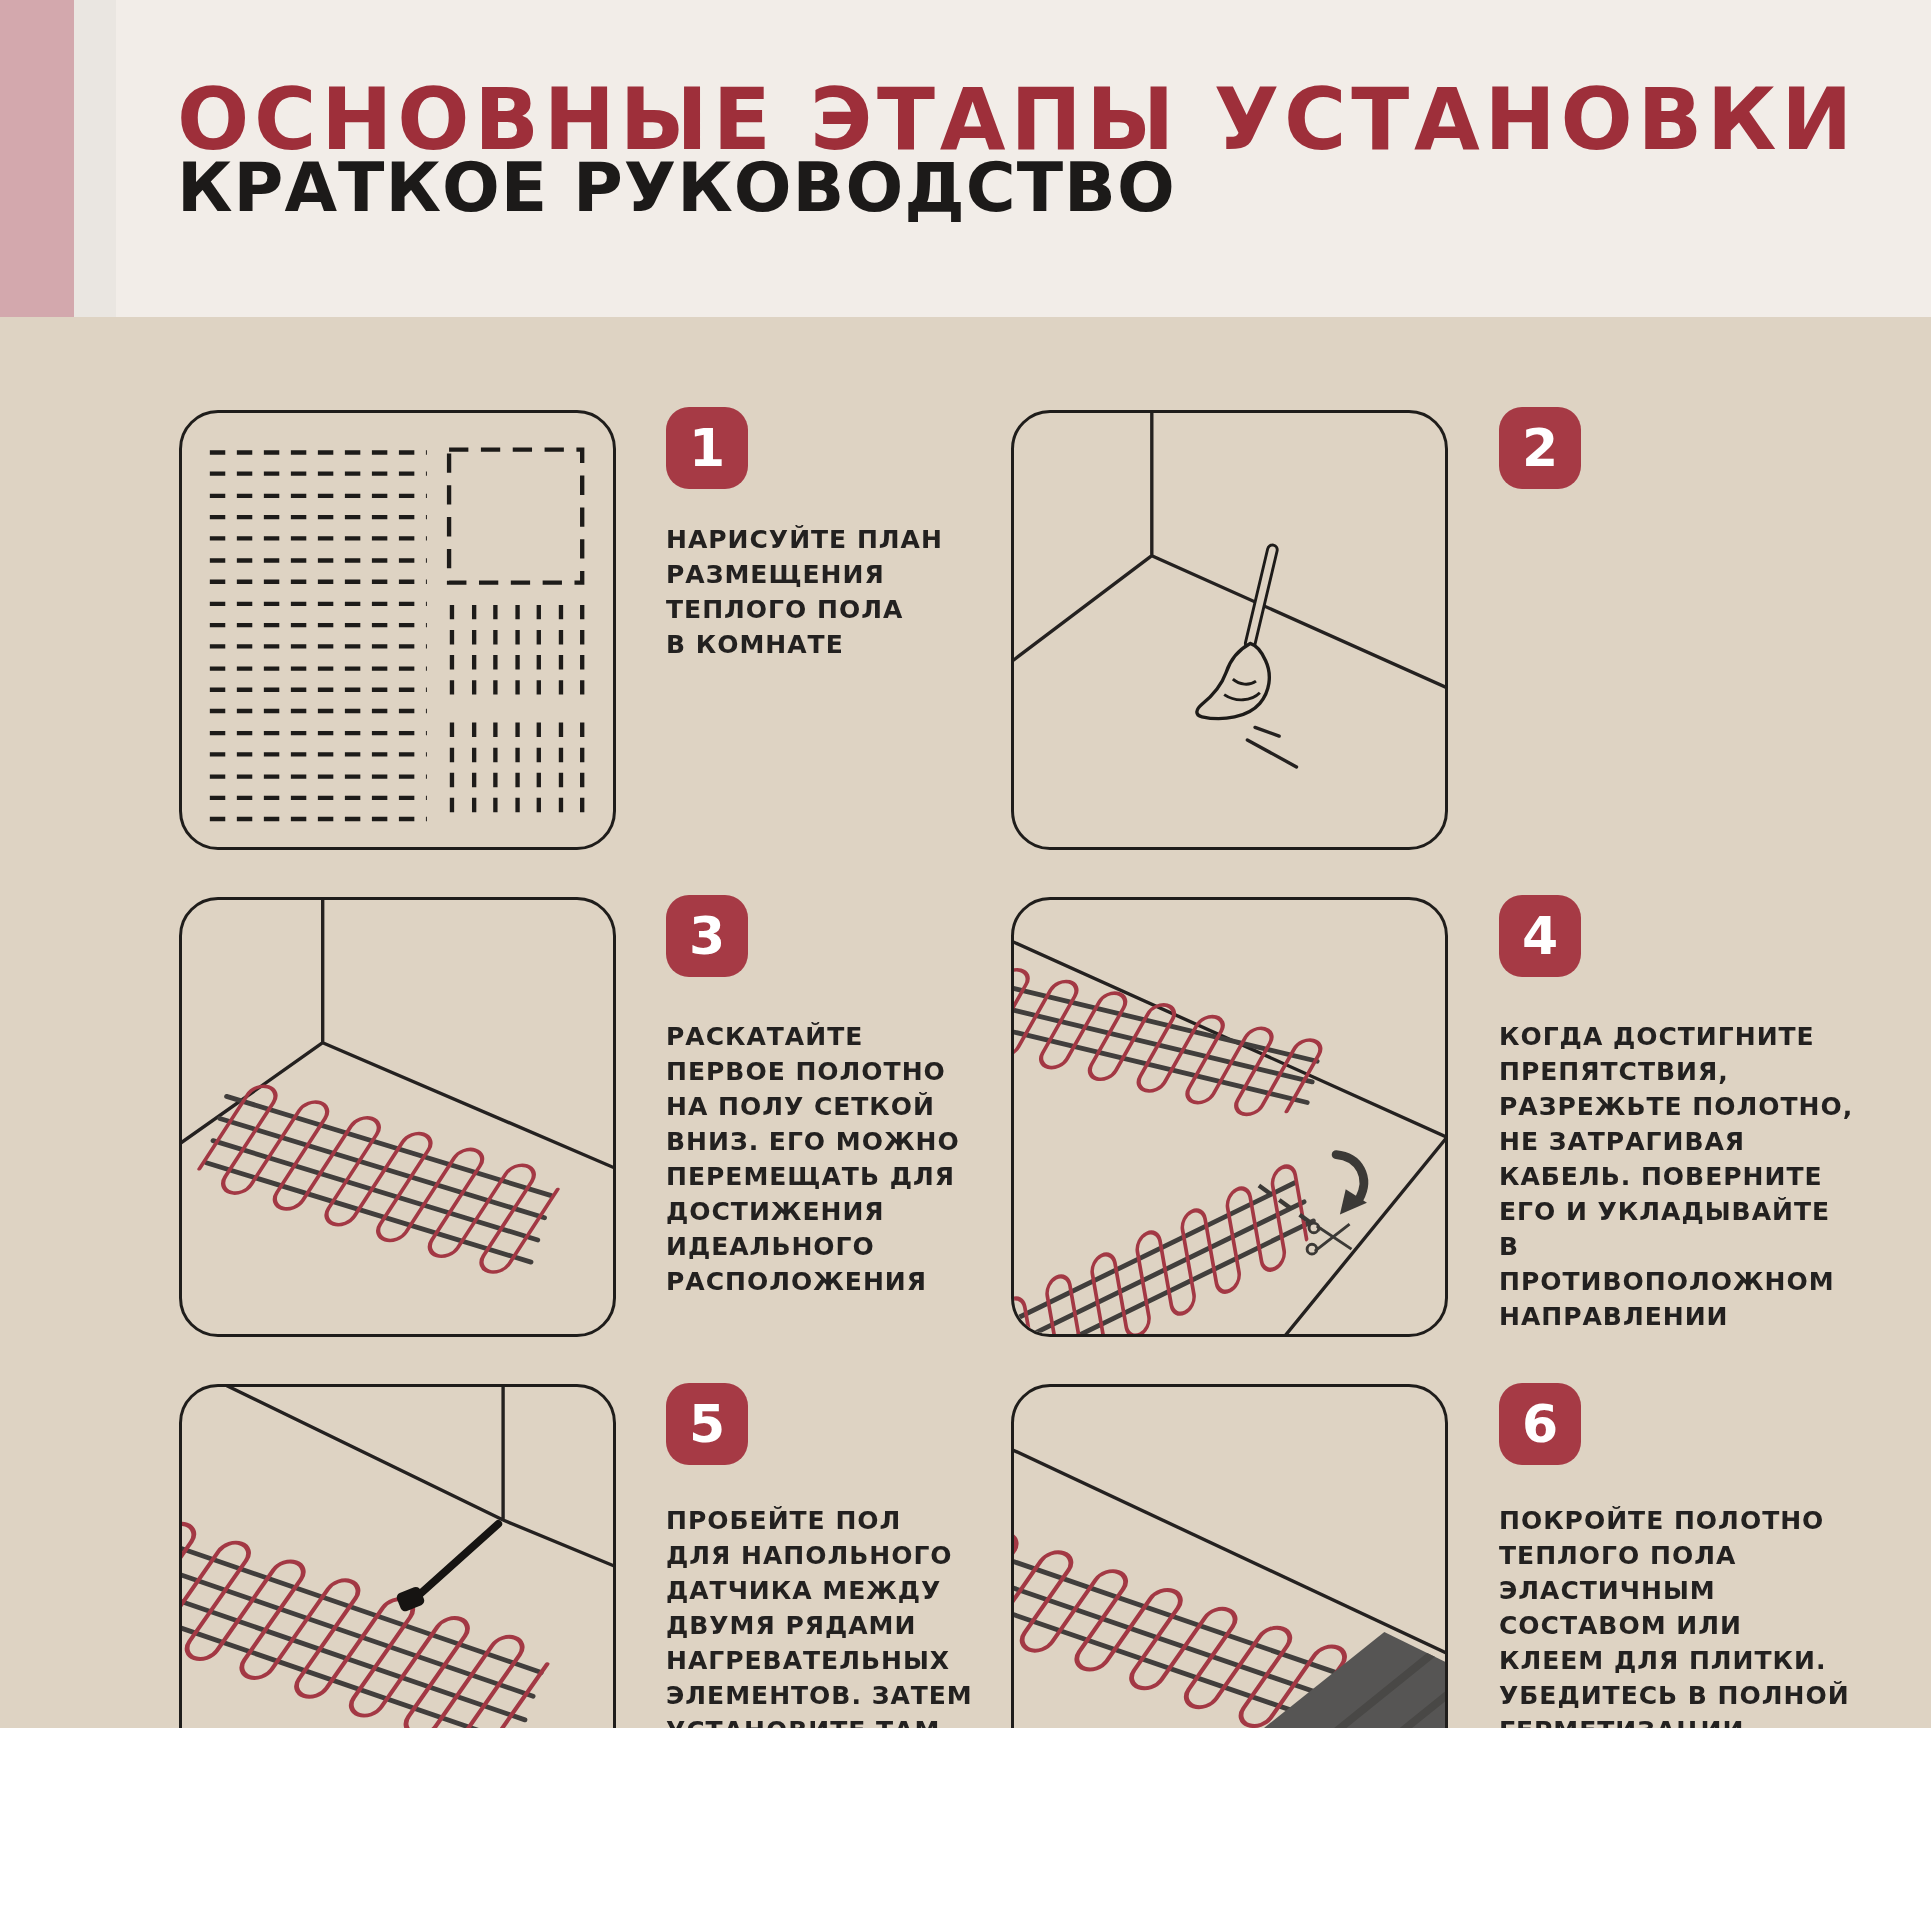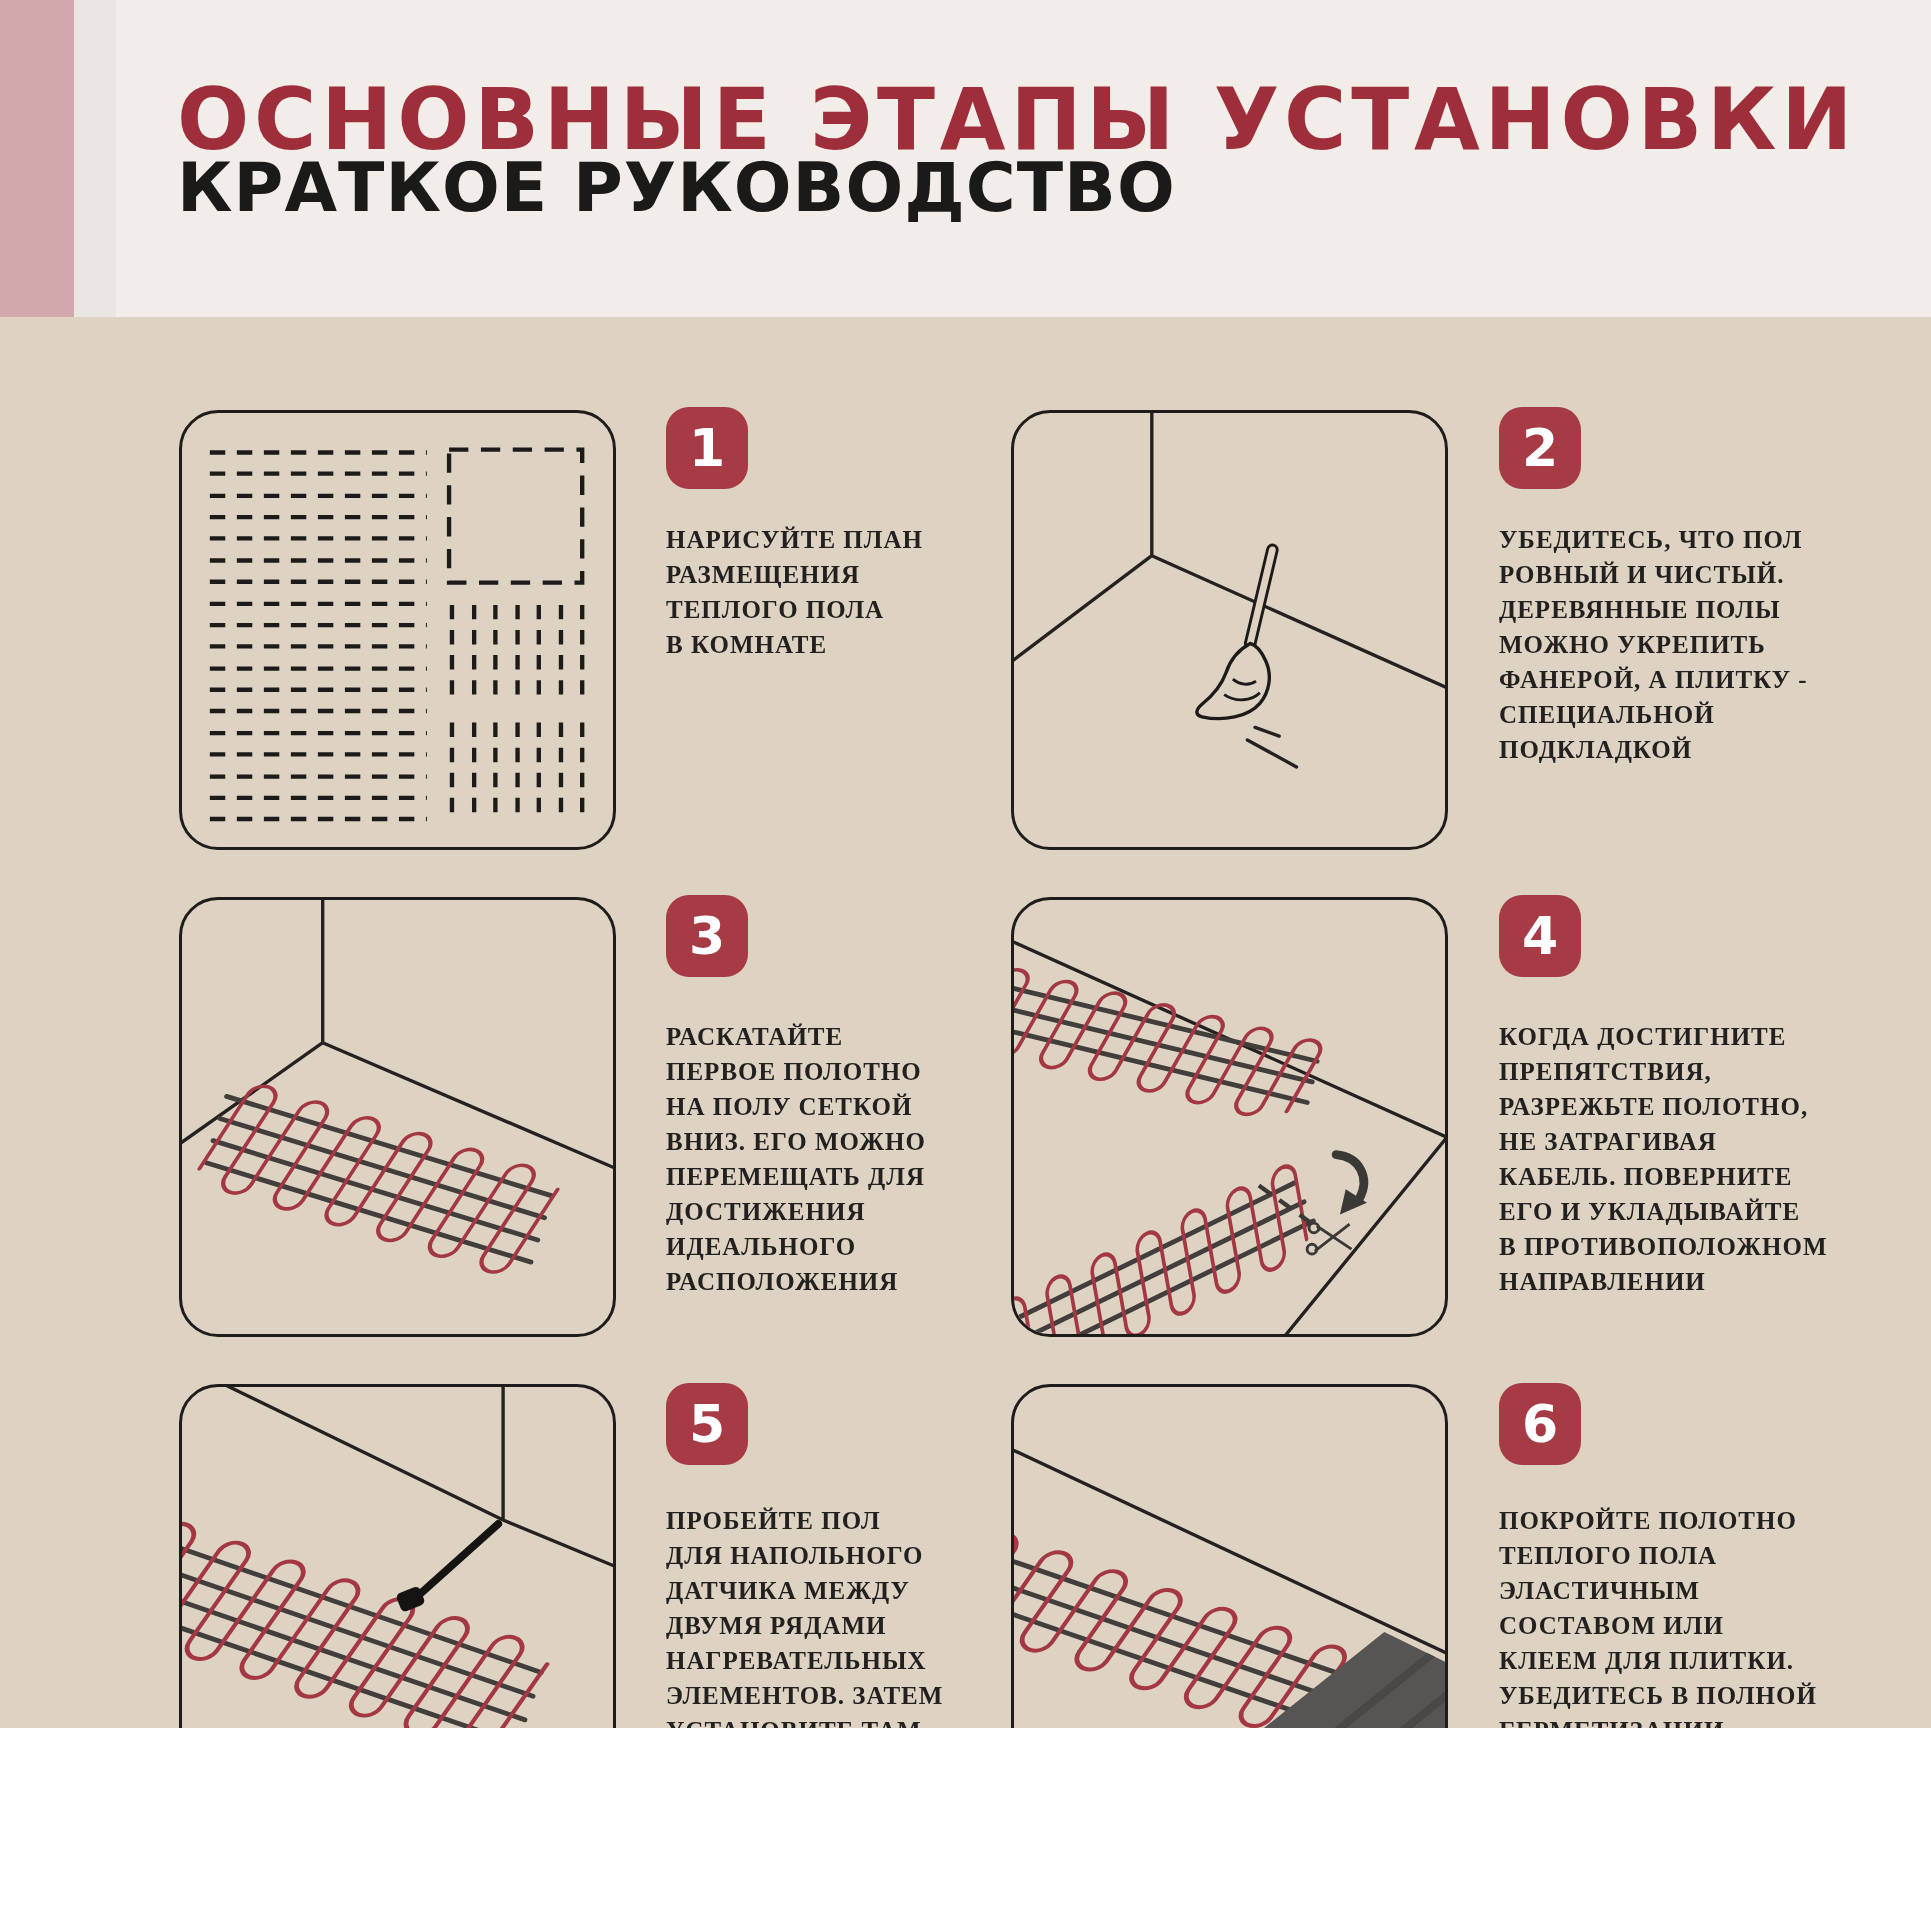--- a/index.html
+++ b/index.html
@@ -48,21 +48,20 @@
   }
   .badge span{
     color:#ffffff;font-size:52px;font-weight:800;line-height:1;
   }
 
   .step-text{
     position:absolute;width:359px;
     font-size:25px;font-weight:700;letter-spacing:1px;
     line-height:35px;color:#232120;
     white-space:pre-line;
-    font-family:Liberation Serif, serif;
   }
 
   
   .c1{left:179px;} .c2{left:1011px;}
   .r1{top:410px;}  .r2{top:897px;}  .r3{top:1384px;}
   .bc1{left:666px;} .bc2{left:1499px;}
   .br1{top:407px;}  .br2{top:895px;}  .br3{top:1383px;}
   .tc1{left:666px;} .tc2{left:1499px;}
   .tr1{top:522px;}  .tr2{top:1019px;} .tr3{top:1503px;}
 </style>
@@ -106,27 +105,20 @@
         <path d="M272 146 L249 243" stroke="#ded3c3" stroke-width="7" stroke-linecap="round"></path>
         <path d="M249 243 C236 250 228 261 224 273 C219 287 210 297 199 306 C193 311 191 317 199 319 C221 324 247 319 259 305 C269 293 272 276 265 261 C261 252 256 245 249 243 Z" fill="#ded3c3" stroke="#1d1b19" stroke-width="3.5" stroke-linejoin="round"></path>
         <path d="M231 280 C238 286 248 287 255 282 M222 296 C234 304 250 303 259 294" fill="none" stroke="#1d1b19" stroke-width="3"></path>
         <path d="M254 330 L279 339 M246 343 L297 371" stroke="#242120" stroke-width="3.5" stroke-linecap="round"></path>
       </g>
     </svg>
   </div>
   <div class="badge bc2 br1">
       <span>2</span>
     </div>
-  <div class="step-text tc2 tr1">УБЕДИТЕСЬ, ЧТО ПОЛ
-РОВНЫЙ И ЧИСТЫЙ.
-ДЕРЕВЯННЫЕ ПОЛЫ
-МОЖНО УКРЕПИТЬ
-ФАНЕРОЙ, А ПЛИТКУ -
-СПЕЦИАЛЬНОЙ
-ПОДКЛАДКОЙ</div>
 
   <div class="illus-box c1 r2">
     <svg width="437" height="440" viewBox="0 0 453 456">
       <path d="M150 0 V152 M150 152 L0 258 M150 152 L453 282" stroke="#242120" stroke-width="3.5" fill="none"></path>
       <g transform="translate(58,210) rotate(17)">
         <path d="M-8 0H344 M-8 24H344 M-8 48H344 M-8 72H344" stroke="#413e3c" stroke-width="5" stroke-linecap="round" fill="none"></path>
         <g transform="translate(10,0) skewX(-16)">
           <path fill="none" stroke="#a33844" stroke-width="4" stroke-linecap="round" d="M0 80 L0 -8 A14 14 0 0 1 28 -8 L28 80 A14 14 0 0 0 56 80 L56 -8 A14 14 0 0 1 84 -8 L84 80 A14 14 0 0 0 112 80 L112 -8 A14 14 0 0 1 140 -8 L140 80 A14 14 0 0 0 168 80 L168 -8 A14 14 0 0 1 196 -8 L196 80 A14 14 0 0 0 224 80 L224 -8 A14 14 0 0 1 252 -8 L252 80 A14 14 0 0 0 280 80 L280 -8 A14 14 0 0 1 308 -8 L308 80 A14 14 0 0 0 336 80 L336 -8"></path>
         </g>
       </g>

